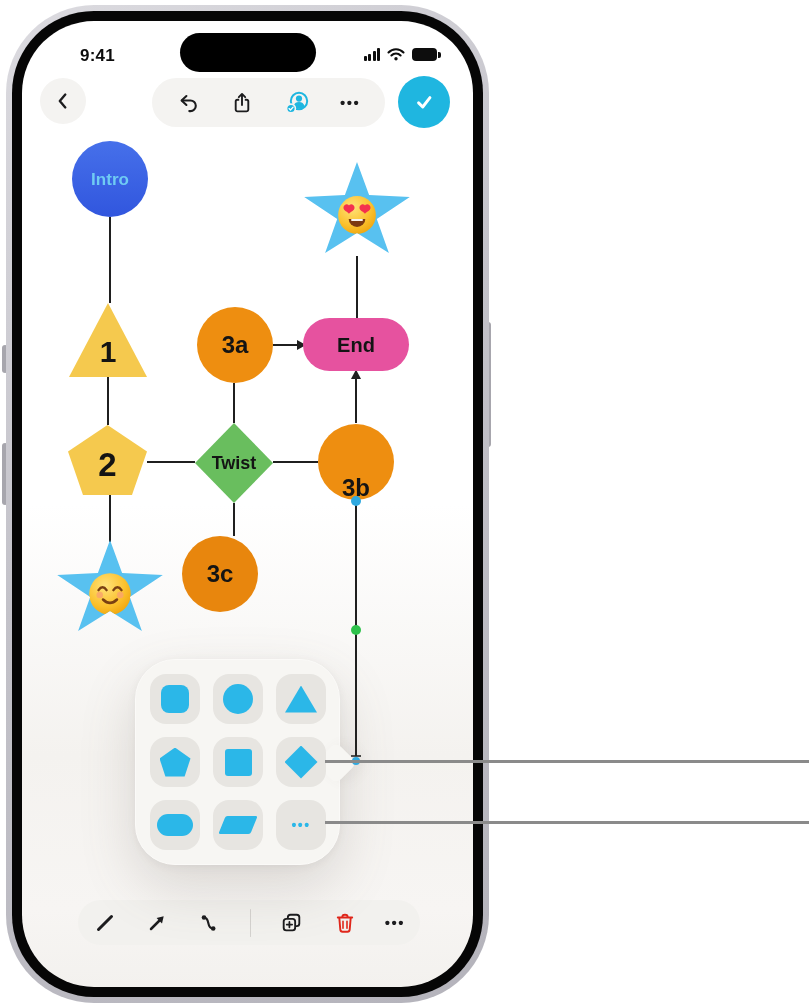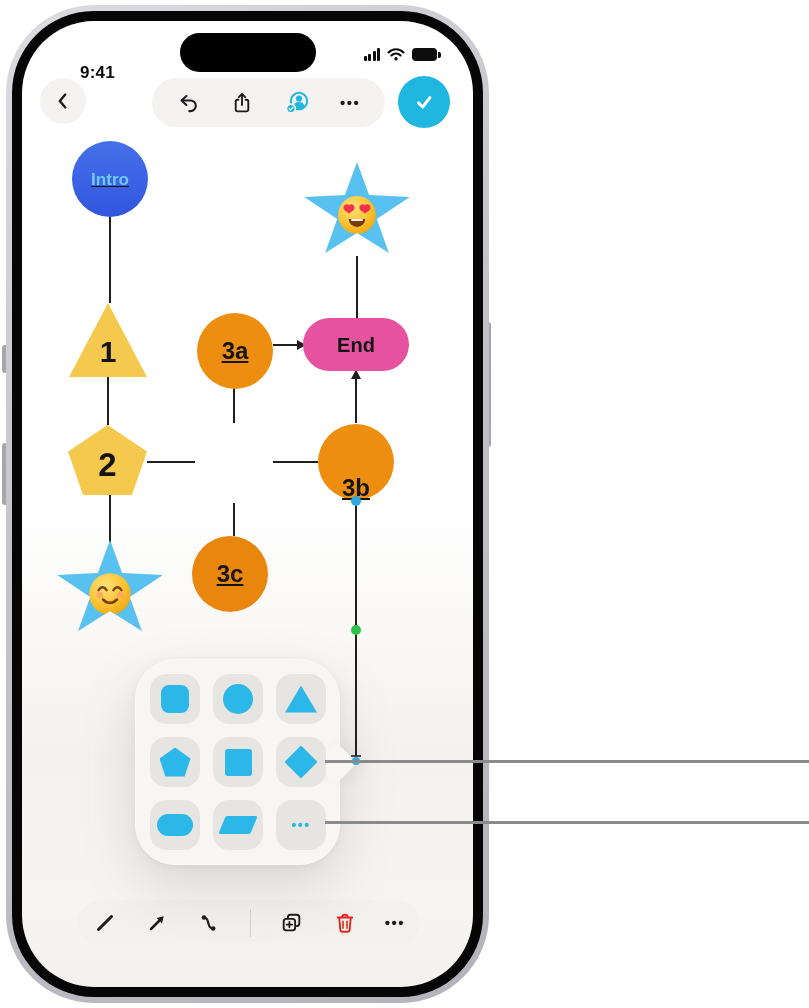--- a/index.html
+++ b/index.html
@@ -8,42 +8,42 @@
 
   
   .side-btn{position:absolute;background:#a7a6ad;border-radius:3px;z-index:0;}
   .phone{position:absolute;left:6px;top:5px;width:483px;height:998px;border-radius:88px;
          background:linear-gradient(145deg,#dcdbe0 0%,#c3c2c9 45%,#b4b3bb 100%);z-index:1;}
   .bezel{position:absolute;inset:6px;border-radius:82px;background:#060606;}
   .screen{position:absolute;inset:10px;border-radius:72px;overflow:hidden;
           background:linear-gradient(180deg,#ffffff 0%,#ffffff 50%,#f4f2ef 76%,#f7f5f3 92%,#f3f1ee 100%);}
 
   
-  .status-time{position:absolute;left:58px;top:25px;font-size:17px;font-weight:700;color:#0d0d0d;letter-spacing:.2px;margin-top:17px;}
+  .status-time{position:absolute;left:58px;top:25px;font-size:17px;font-weight:700;color:#0d0d0d;letter-spacing:.2px;}
   .island{position:absolute;left:50%;transform:translateX(-50%);top:12px;width:136px;height:39px;border-radius:21px;background:#000;}
   .status-icons{position:absolute;right:36px;top:27px;display:flex;align-items:center;gap:7px;}
   .bars{display:flex;align-items:flex-end;gap:1.5px;height:13px;}
   .bars span{width:3px;background:#0d0d0d;border-radius:1px;display:block;}
   .battery{width:25px;height:13px;background:#0d0d0d;border-radius:4px;position:relative;}
   .battery::after{content:"";position:absolute;right:-3.5px;top:3.5px;width:2.5px;height:6px;background:#0d0d0d;border-radius:0 2px 2px 0;}
 
   
   .btn-circle{position:absolute;border-radius:50%;background:#f4f3f1;display:flex;align-items:center;justify-content:center;cursor:pointer;}
   .back-btn{left:18px;top:57px;width:46px;height:46px;}
   .nav-pill{position:absolute;left:130px;top:57px;width:233px;height:49px;border-radius:25px;background:#f4f3f1;
             display:flex;align-items:center;justify-content:space-around;padding:0 10px;box-sizing:border-box;}
   .done-btn{left:376px;top:55px;width:52px;height:52px;background:#1fb6e0;}
   .nav-icon{display:flex;align-items:center;justify-content:center;cursor:pointer;}
   .nav-dots{font-size:15px;font-weight:700;color:#1c1c1e;letter-spacing:1.5px;cursor:pointer;}
 
   
   .connector-svg{position:absolute;left:0;top:0;z-index:2;pointer-events:none;}
   .node{position:absolute;display:flex;align-items:center;justify-content:center;color:#141414;z-index:3;cursor:pointer;box-sizing:border-box;}
   .node .lbl{line-height:1;}
-  .n-circle{border-radius:50%;text-decoration:underline;}
+  .n-circle{border-radius:50%;}
   .n-capsule{border-radius:27px;}
   .n-triangle{clip-path:polygon(50% 0,100% 100%,0 100%);align-items:flex-end;}
   .n-pentagon{clip-path:polygon(50% 0,100% 38%,81% 100%,19% 100%,0 38%);}
   .n-diamond{clip-path:polygon(50% 0,100% 50%,50% 100%,0 50%);}
   .n-star{clip-path:polygon(50% 0%,61% 33%,98% 35%,68% 57%,79% 91%,50% 71%,21% 91%,32% 57%,2% 35%,39% 33%);}
   .handle{position:absolute;border-radius:50%;z-index:6;cursor:pointer;}
 
   
   .popup{position:absolute;left:113px;top:638px;width:203px;height:204px;border-radius:40px;background:#f7f6f3;
          border:1px solid #fbfaf8;box-shadow:0 22px 55px rgba(105,95,85,.20),0 2px 10px rgba(0,0,0,.05);z-index:5;}
@@ -180,38 +180,41 @@
             </g>
             <path d="M10.5 21.5 a7.5 7.3 0 0 0 15 0 z" fill="#7c3a12"></path>
             <rect x="12.6" y="21.5" width="10.8" height="2" rx="1" fill="#ffffff" opacity=".95"></rect>
           </svg>
         </div>
 
         <div class="node n-triangle" style="left:47px;top:282px;width:78px;height:74px;background:#f5c94e;">
           <span class="lbl" style="font-size:30px;font-weight:700;padding-bottom:10px;">1</span>
         </div>
 
-        <div class="node n-circle" style="left:175px;top:292px;width:76px;height:76px;background:#ee8e10;justify-content:center;">
+        <div class="node n-circle" style="left:175px;top:286px;width:76px;height:76px;background:#ee8e10;justify-content:center;">
           <span class="lbl" style="font-size:24px;font-weight:600;">3a</span>
         </div>
 
         <div class="node n-capsule" style="left:281px;top:297px;width:106px;height:53px;background:#e6529f;justify-content:center;">
           <span class="lbl" style="font-size:20px;font-weight:600;">End</span>
         </div>
 
         <div class="node n-pentagon" style="left:46px;top:404px;width:79px;height:70px;background:#f5c94e;">
           <span class="lbl" style="font-size:33px;font-weight:700;padding-top:8px;">2</span>
         </div>
 
+        <div class="node n-diamond" style="left:173px;top:402px;width:78px;height:80px;background:#69be5e;">
+          <span class="lbl" style="font-size:18px;font-weight:600;">Twist</span>
+        </div>
 
         <div class="node n-circle" style="left:296px;top:403px;width:76px;height:76px;background:#ee8e10;align-items:flex-end;">
           <span class="lbl" style="font-size:24px;font-weight:600;">3b</span>
         </div>
 
-        <div class="node n-circle" style="left:170px;top:515px;width:76px;height:76px;background:#e8860d;">
+        <div class="node n-circle" style="left:160px;top:515px;width:76px;height:76px;background:#e8860d;">
           <span class="lbl" style="font-size:24px;font-weight:600;">3c</span>
         </div>
 
         <div class="node n-star" style="left:33px;top:519px;width:110px;height:100px;background:#58c1f0;">
           <svg width="44" height="44" viewBox="0 0 36 36" style="margin-top:8px;">
             <defs>
                 <radialGradient id="face2" cx="38%" cy="30%" r="75%">
               <stop offset="0%" stop-color="#ffe27a"></stop>
                   <stop offset="65%" stop-color="#fbc12d"></stop>
                   <stop offset="100%" stop-color="#f0a60f"></stop>

